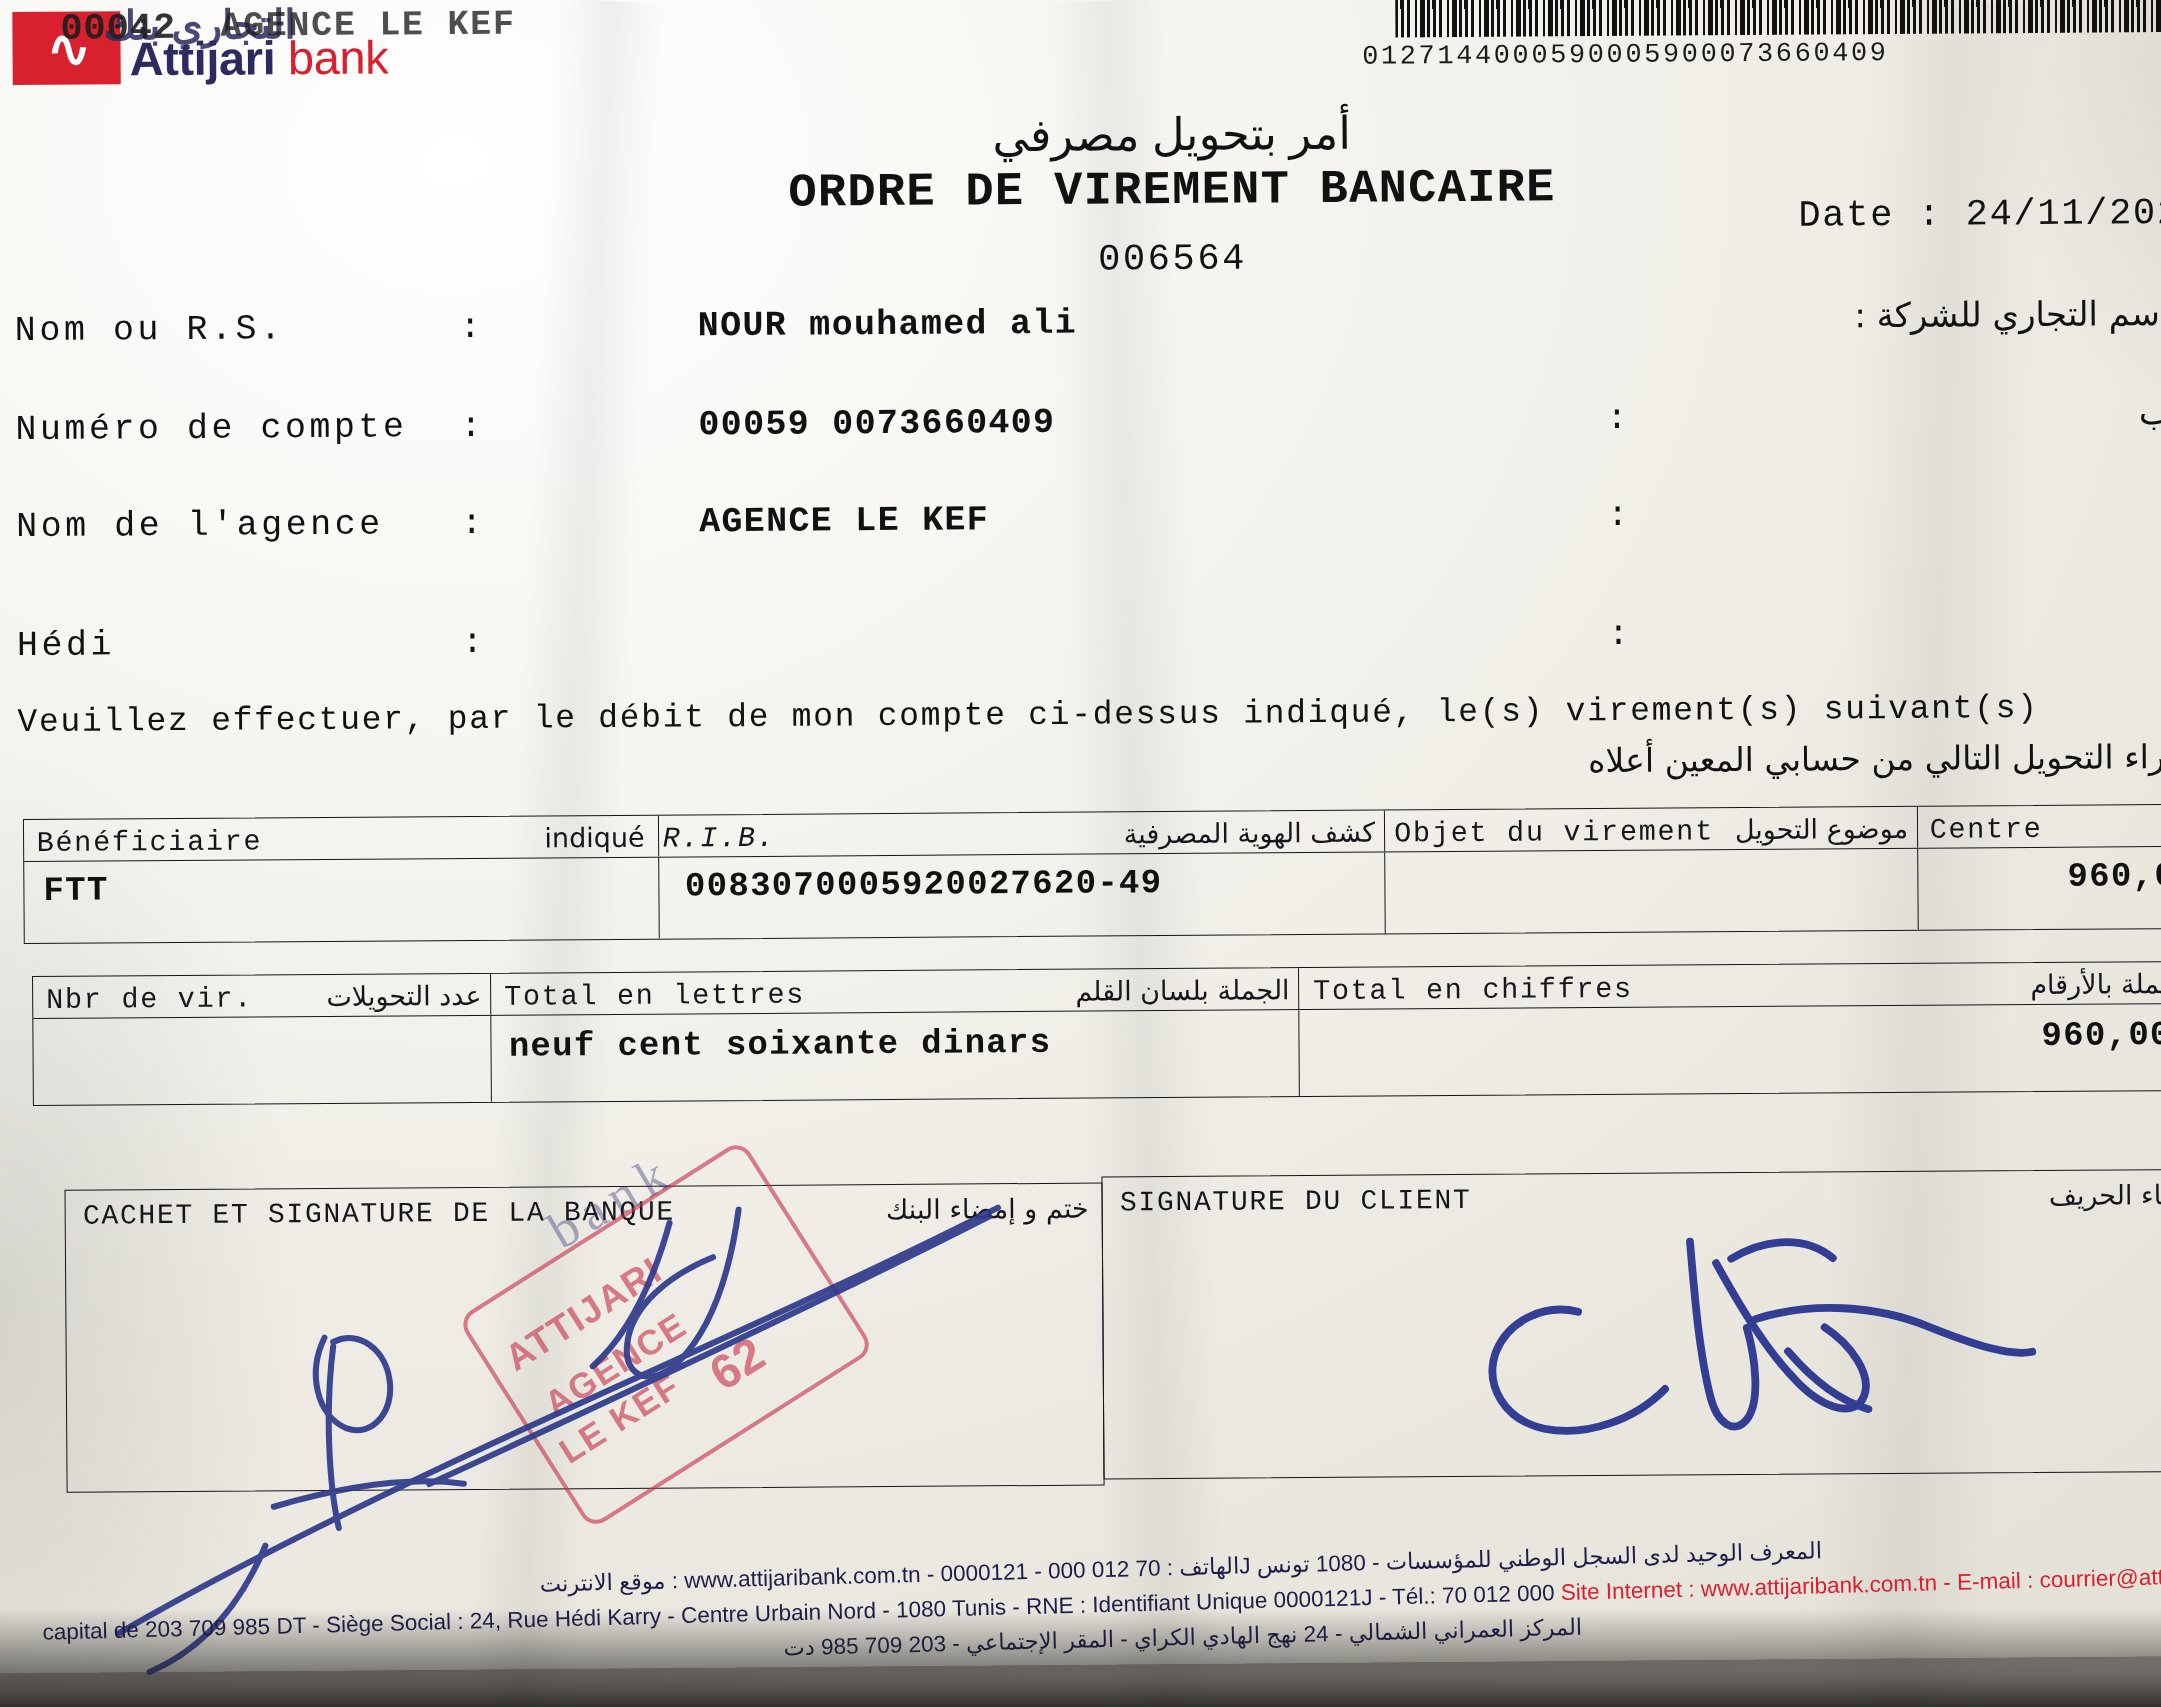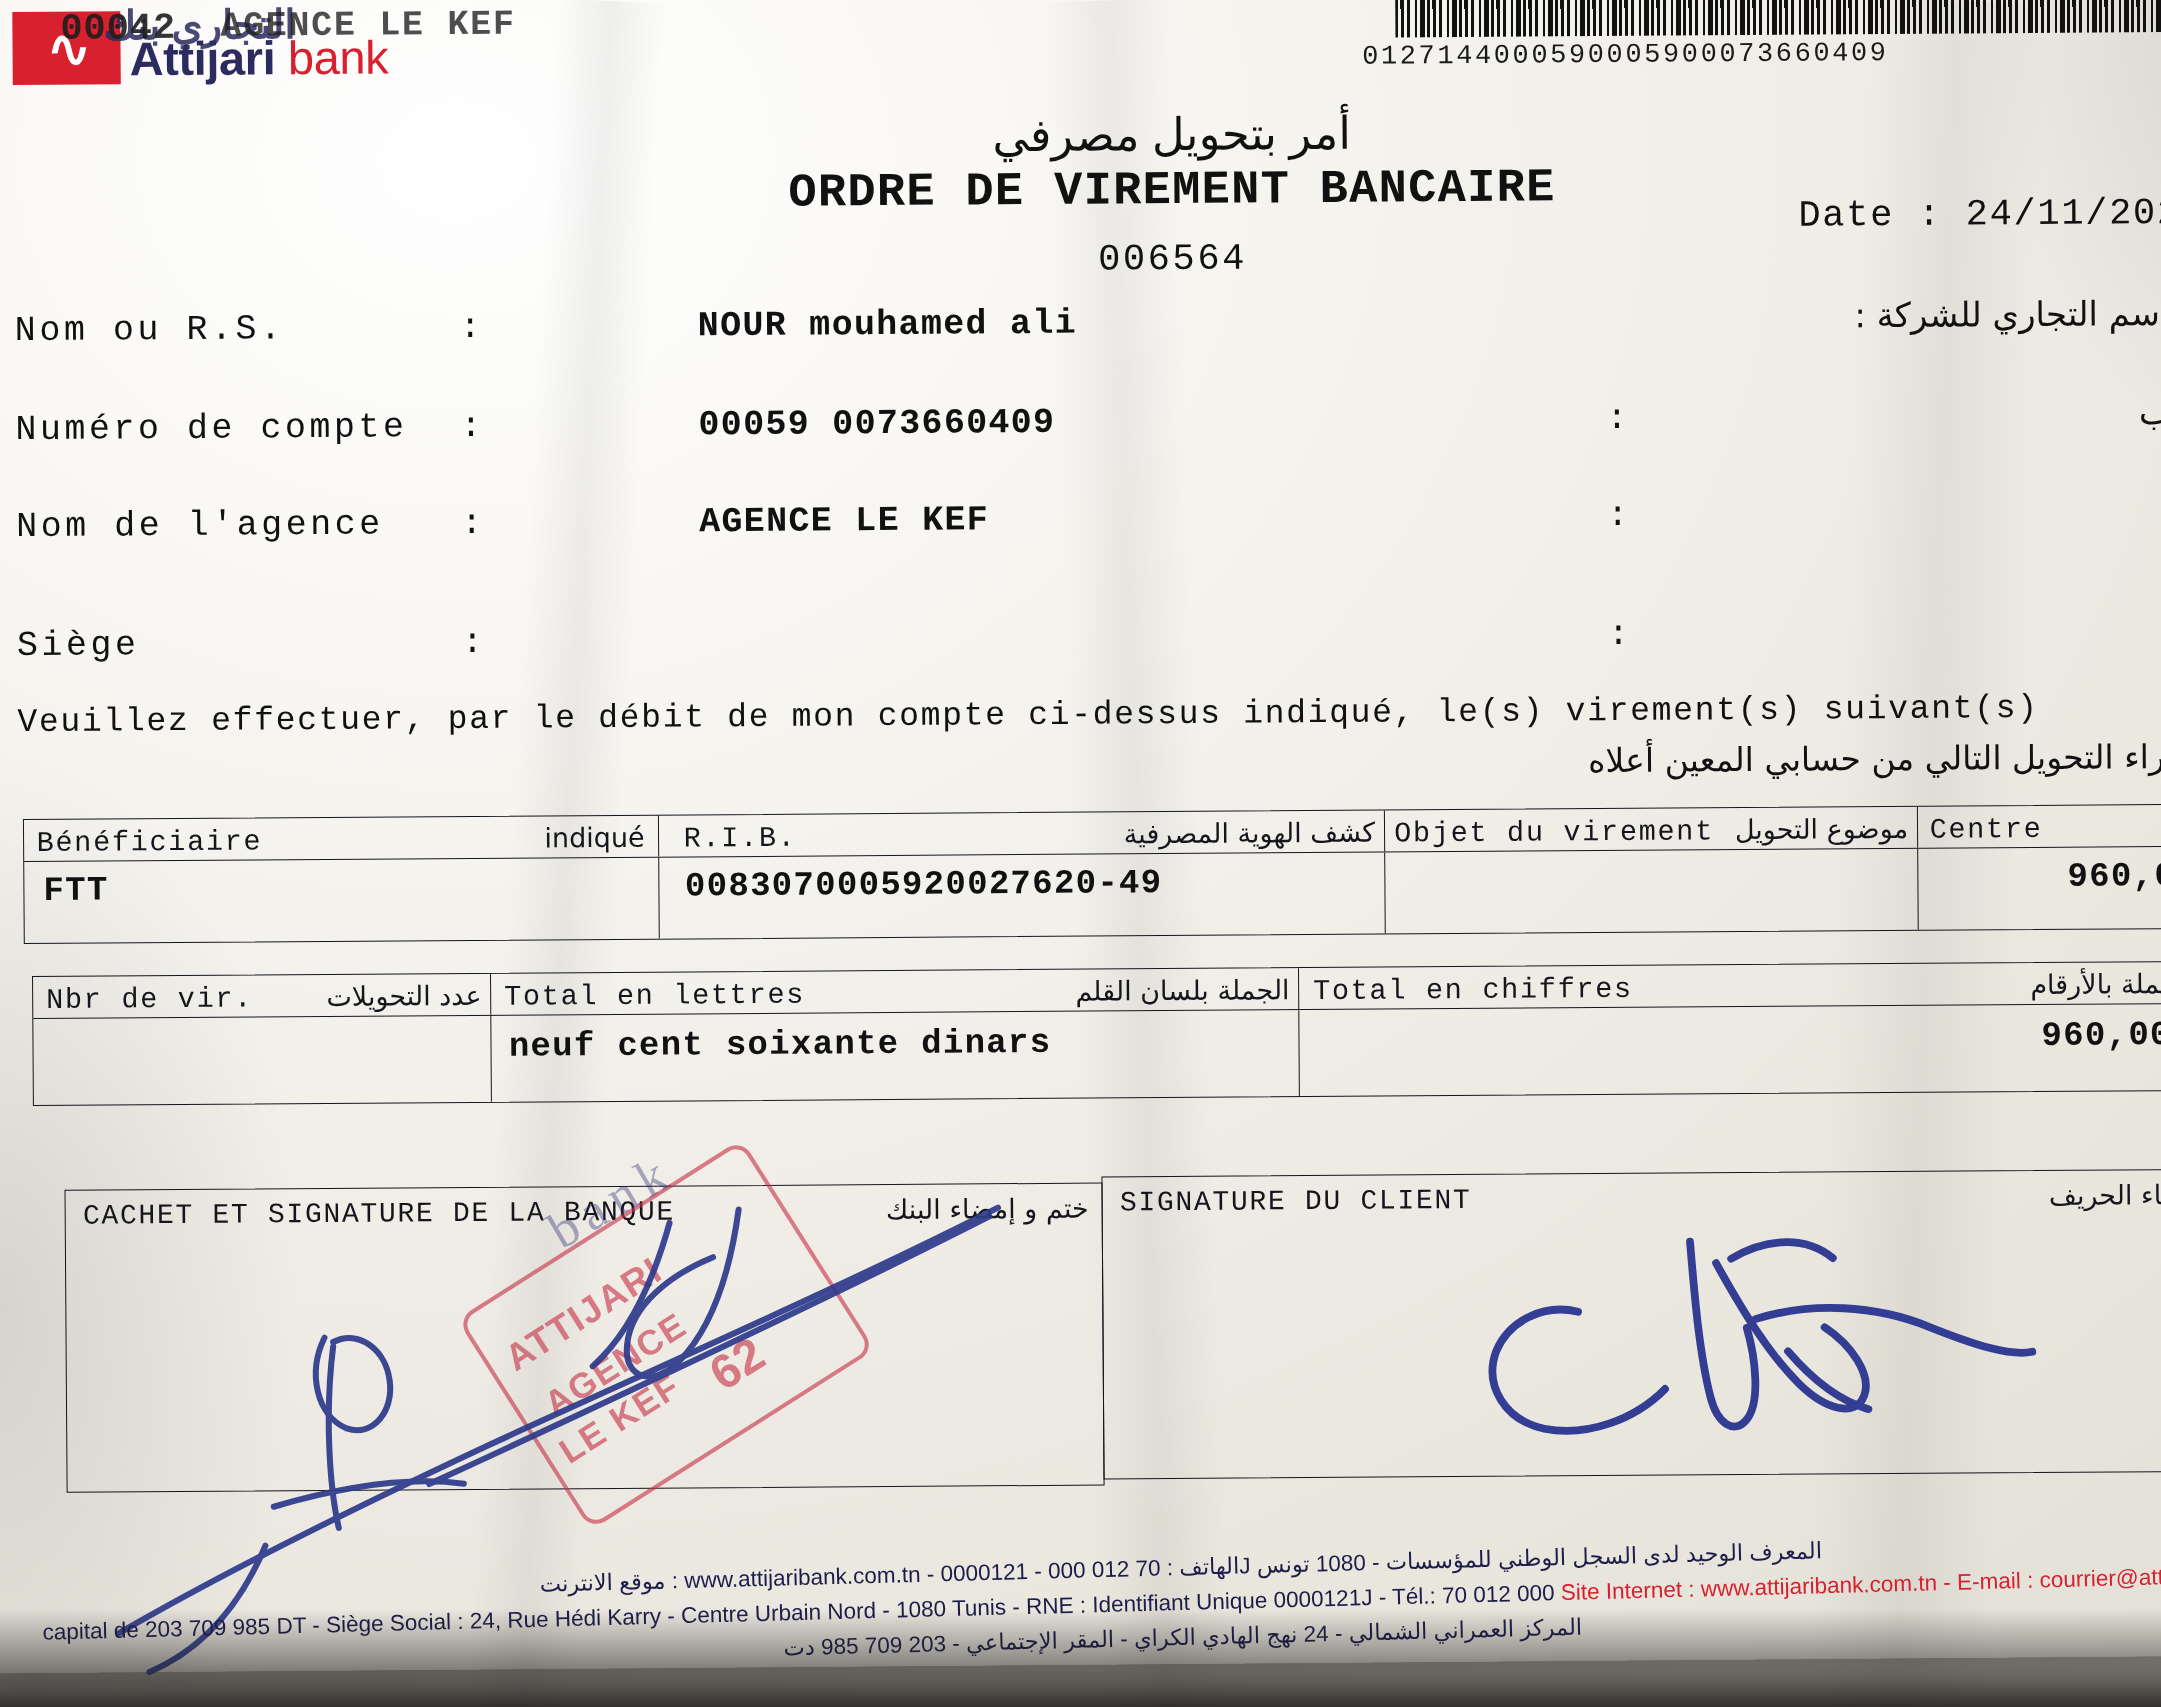--- a/index.html
+++ b/index.html
@@ -429,38 +429,38 @@
 
     <div class="field" style="top:499px;">
       <span class="lbl">Nom de l'agence</span>
       <span class="colon1">:</span>
       <span class="val">AGENCE LE KEF</span>
       <span class="colon2">:</span>
 
     </div>
 
     <div class="field" style="top:618px;">
-      <span class="lbl">Siège</span>
+      <span class="lbl">Hédi</span>
       <span class="colon1">:</span>
       <span class="val"></span>
       <span class="colon2">:</span>
 
     </div>
 
     <div class="instr-fr">Veuillez effectuer, par le débit de mon compte ci-dessus indiqué, le(s) virement(s) suivant(s)</div>
     <div class="instr-ar">الرجاء إجراء التحويل التالي من حسابي المعين أعلاه</div>
 
     <div class="tbl" style="left:21.6px; top:811px; width:2218px; height:125px;">
       <div class="hdr">
         <div class="cell" style="left:0; width:635px;">
           <span class="hdr-label" style="left:13px;">Bénéficiaire</span>
           <span class="hdr-label-ar" style="right:13px;">indiqué</span>
         </div>
         <div class="cell" style="left:635px; width:726px;">
-          <span class="hdr-label" style="left:25px;">R.I.B.</span>
+          <span class="hdr-label" style="left:4px;font-style:italic;">R.I.B.</span>
           <span class="hdr-label-ar" style="right:8.6px;">كشف الهوية المصرفية</span>
         </div>
         <div class="cell" style="left:1362px; width:532px;">
           <span class="hdr-label" style="left:8.6px;">Objet du virement</span>
           <span class="hdr-label-ar" style="right:8.6px;">موضوع التحويل</span>
         </div>
         <div class="cell" style="left:1893px; width:322px;">
           <span class="hdr-label" style="left:13px;">Centre</span>
 
         </div>

